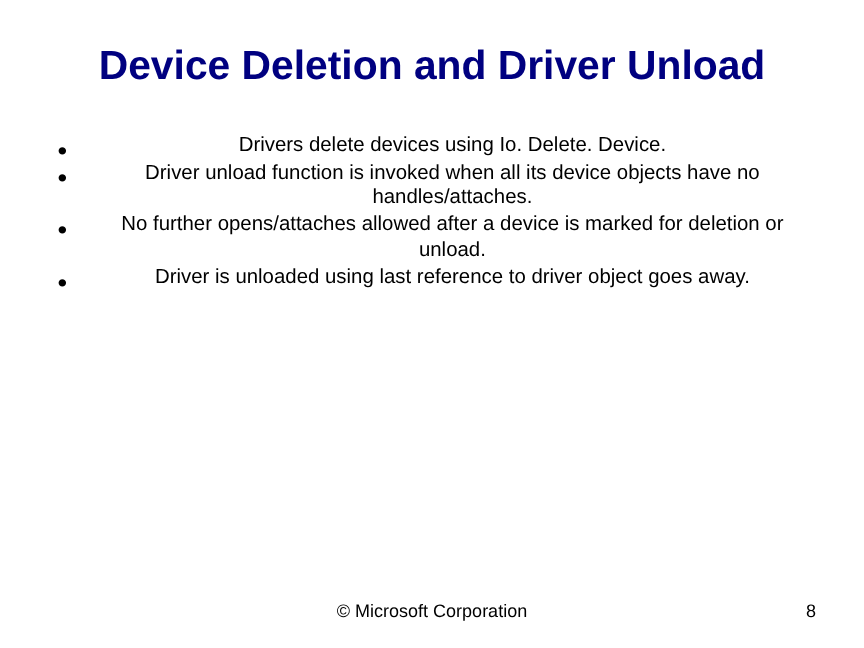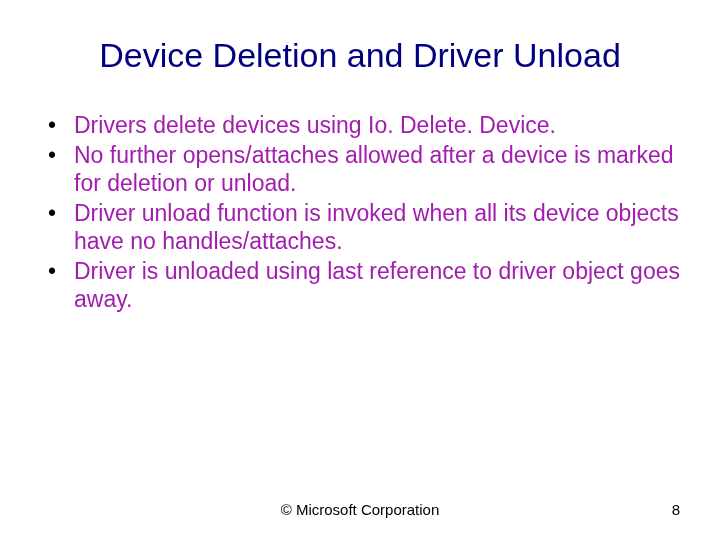--- a/index.html
+++ b/index.html
@@ -7,34 +7,35 @@
   .slide {
     width: 720px;
     height: 540px;
     position: relative;
     padding: 36px 40px 0 40px;
   }
   .title {
     font-size: 34px;
     color: #000080;
     text-align: center;
-    font-weight: normal;
+    font-weight: bold;
     margin-bottom: 36px;
   }
   .bullets {
     list-style: none;
     padding-left: 8px;
   }
   .bullets li {
     position: relative;
     padding-left: 26px;
-    font-size: 23px;
+    font-size: 17px;
     line-height: 1.22;
-    color: #a21caf;
+    color: #000000;
     margin-bottom: 2px;
+    text-align: center;
   }
   .bullets li::before {
     content: "•";
     position: absolute;
     left: 0;
     top: 0;
     font-size: 23px;
     color: #000;
   }
   .footer {
@@ -61,22 +62,22 @@
   }
   .spacer-left { width: 20px; }
 </style>
 </head>
 <body>
 
 <div class="slide">
   <h1 class="title">Device Deletion and Driver Unload</h1>
   <ul class="bullets">
     <li>Drivers delete devices using Io. Delete. Device.</li>
+    <li>Driver unload function is invoked when all its device objects have no handles/attaches.</li>
     <li>No further opens/attaches allowed after a device is marked for deletion or unload.</li>
-    <li>Driver unload function is invoked when all its device objects have no handles/attaches.</li>
     <li>Driver is unloaded using last reference to driver object goes away.</li>
   </ul>
   <div class="footer">
     <div class="spacer-left"></div>
     <div class="copyright">© Microsoft Corporation</div>
     <div class="pagenum">8</div>
   </div>
 </div>
 
 </body></html>

